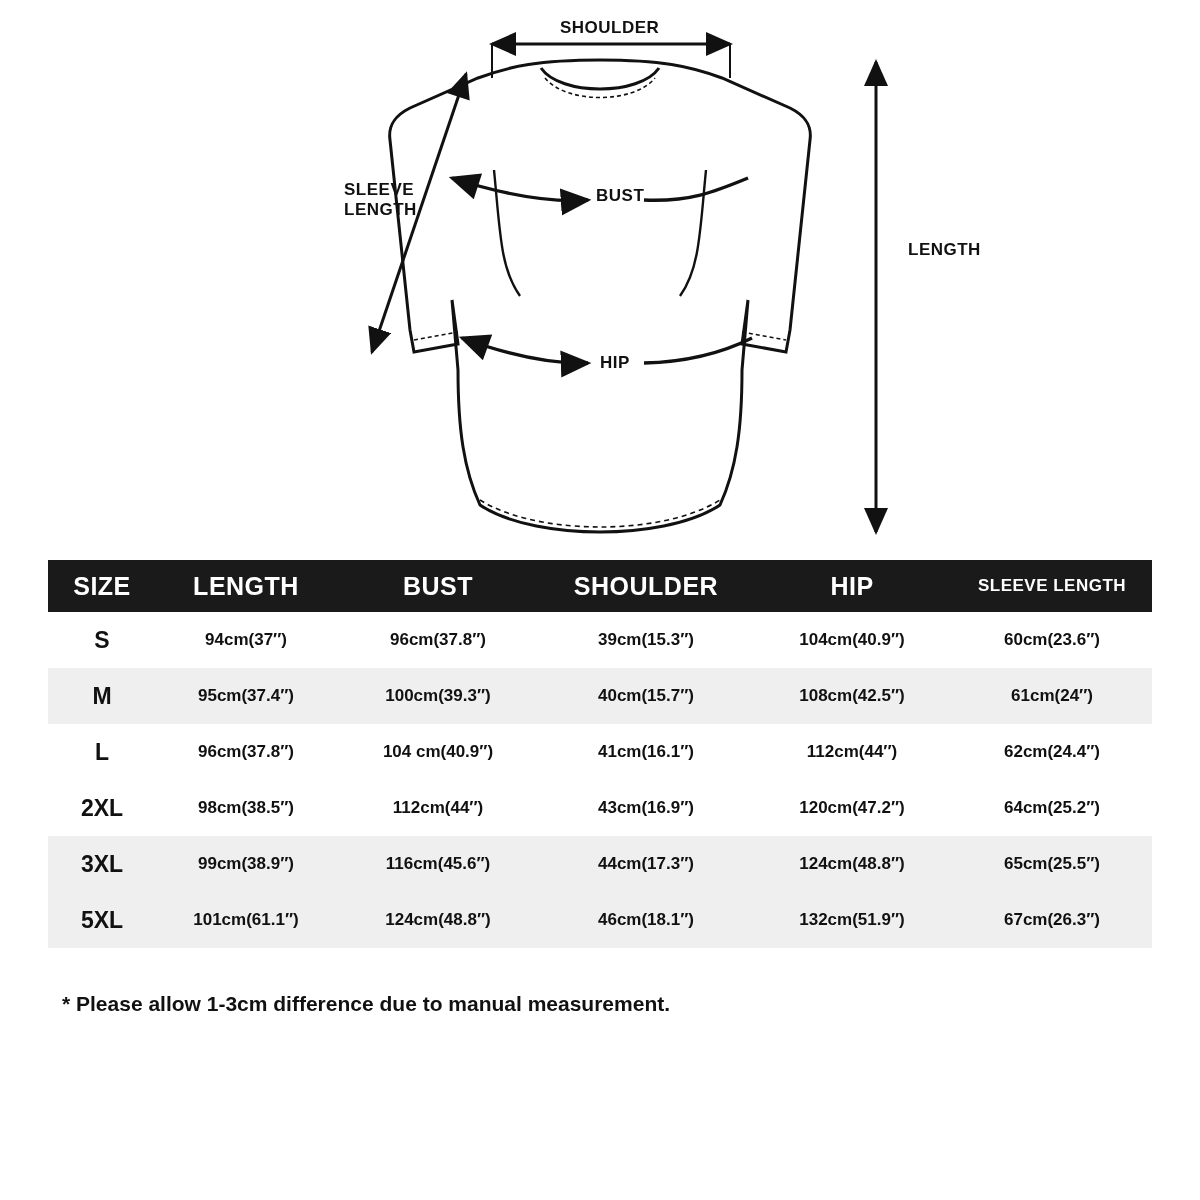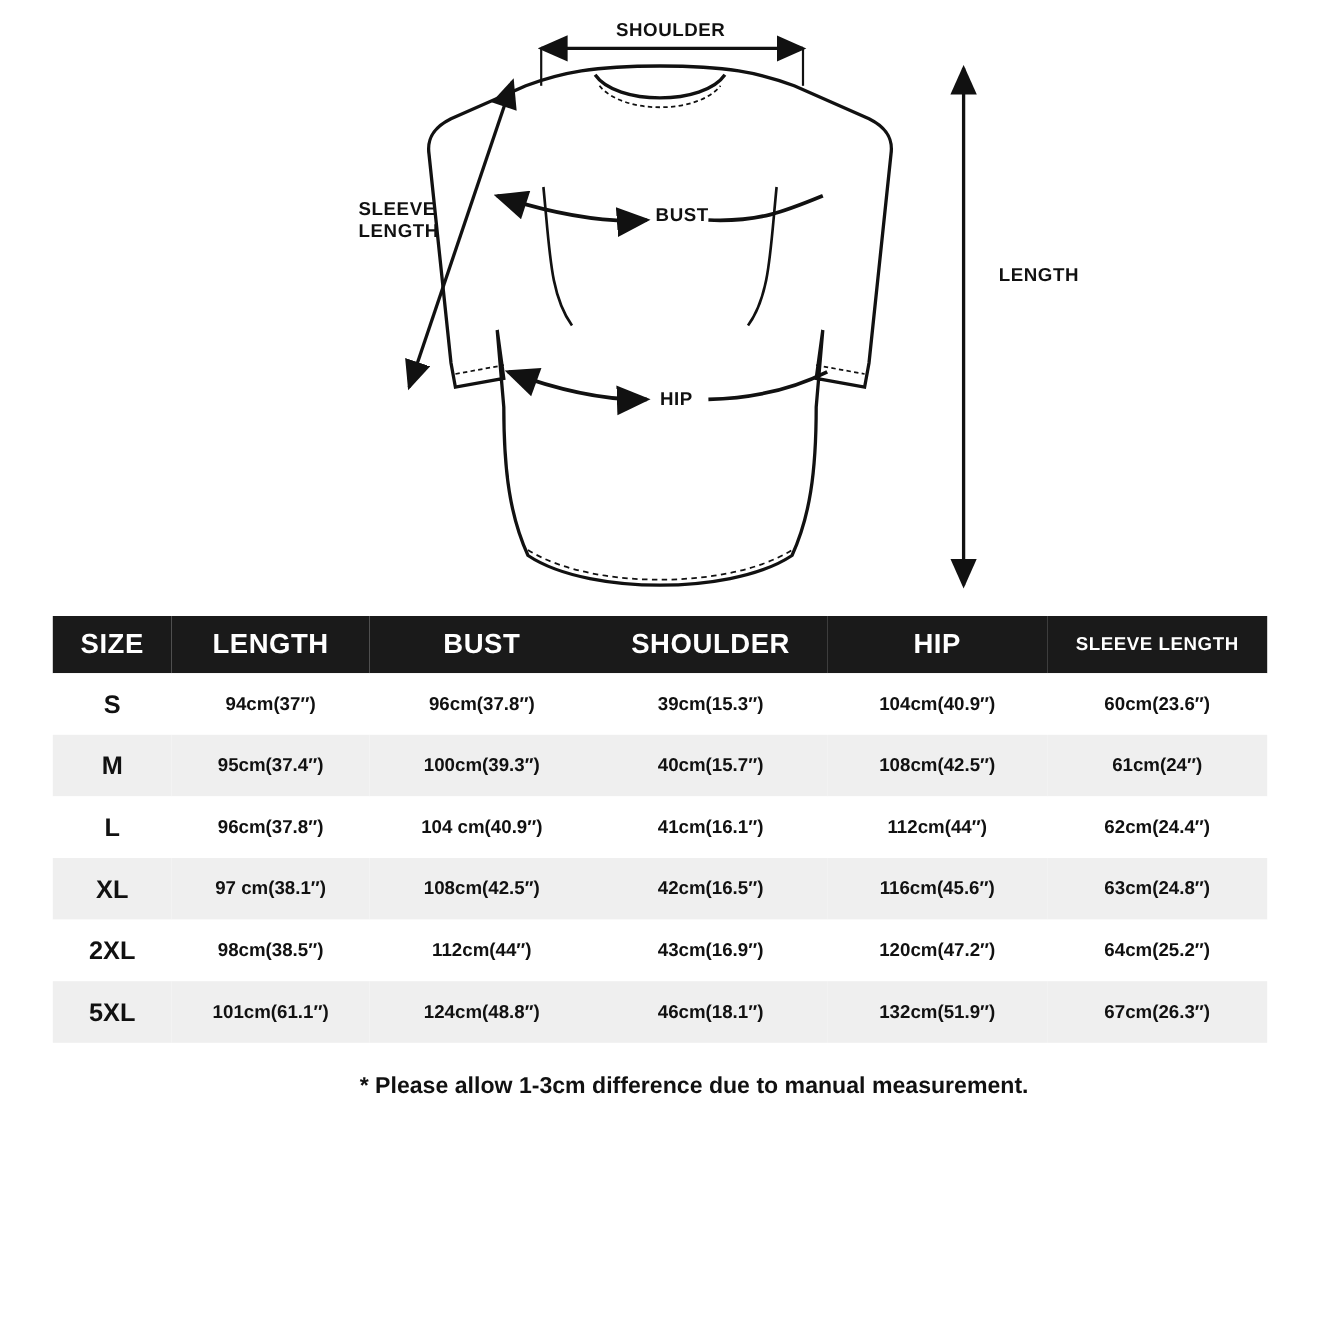--- a/index.html
+++ b/index.html
@@ -31,21 +31,21 @@
     position: absolute;
     font-family: "Liberation Sans", sans-serif;
     font-weight: 700;
     font-size: 17px;
     letter-spacing: 0.5px;
     color: #111111;
     line-height: 1.15;
     white-space: pre-line;
   }
   #label-shoulder { left: 560px; top: 18px; }
-  #label-sleeve   { left: 326px; top: 180px; }
+  #label-sleeve   { left: 344px; top: 180px; }
   #label-bust     { left: 596px; top: 186px; }
   #label-hip      { left: 600px; top: 353px; }
   #label-length   { left: 908px; top: 240px; }
 
   
   #size-table {
     width: 1104px;
     margin: 0 auto;
     border-collapse: collapse;
     table-layout: fixed;
@@ -80,26 +80,25 @@
   #size-table td.size-cell { font-size: 23px; }
 
   .col-size     { width: 108px; }
   .col-length   { width: 180px; }
   .col-bust     { width: 204px; }
   .col-shoulder { width: 212px; }
   .col-hip      { width: 200px; }
   .col-sleeve   { width: 200px; }
 
   #footnote {
-    margin: 28px 0 0 62px;
+    margin: 44px 0 0 62px;
     font-family: "Liberation Sans", sans-serif;
     font-weight: 700;
     font-size: 21px;
     color: #111111;
-    text-align: center;
   }
 </style>
 </head>
 <body>
 
 <div id="diagram">
 
   <svg width="1200" height="560" viewBox="0 0 1200 560" xmlns="http://www.w3.org/2000/svg">
     <defs>
       <marker id="arrowEnd" markerWidth="10" markerHeight="10" refX="8" refY="4" orient="auto">
@@ -222,37 +221,37 @@
       <td>61cm(24′′)</td>
     </tr>
     <tr class="row-odd">
       <td class="size-cell">L</td>
       <td>96cm(37.8′′)</td>
       <td>104 cm(40.9′′)</td>
       <td>41cm(16.1′′)</td>
       <td>112cm(44′′)</td>
       <td>62cm(24.4′′)</td>
     </tr>
-    <tr class="row-even">
-      <td class="size-cell">XL</td>
-      <td>97 cm(38.1′′)</td>
-      <td>108cm(42.5′′)</td>
-      <td>42cm(16.5′′)</td>
-      <td>116cm(45.6′′)</td>
-      <td>63cm(24.8′′)</td>
-    </tr>
     <tr class="row-odd">
       <td class="size-cell">2XL</td>
       <td>98cm(38.5′′)</td>
       <td>112cm(44′′)</td>
       <td>43cm(16.9′′)</td>
       <td>120cm(47.2′′)</td>
       <td>64cm(25.2′′)</td>
     </tr>
     <tr class="row-even">
+      <td class="size-cell">3XL</td>
+      <td>99cm(38.9′′)</td>
+      <td>116cm(45.6′′)</td>
+      <td>44cm(17.3′′)</td>
+      <td>124cm(48.8′′)</td>
+      <td>65cm(25.5′′)</td>
+    </tr>
+    <tr class="row-even">
       <td class="size-cell">5XL</td>
       <td>101cm(61.1′′)</td>
       <td>124cm(48.8′′)</td>
       <td>46cm(18.1′′)</td>
       <td>132cm(51.9′′)</td>
       <td>67cm(26.3′′)</td>
     </tr>
   </tbody>
 </table>
 

